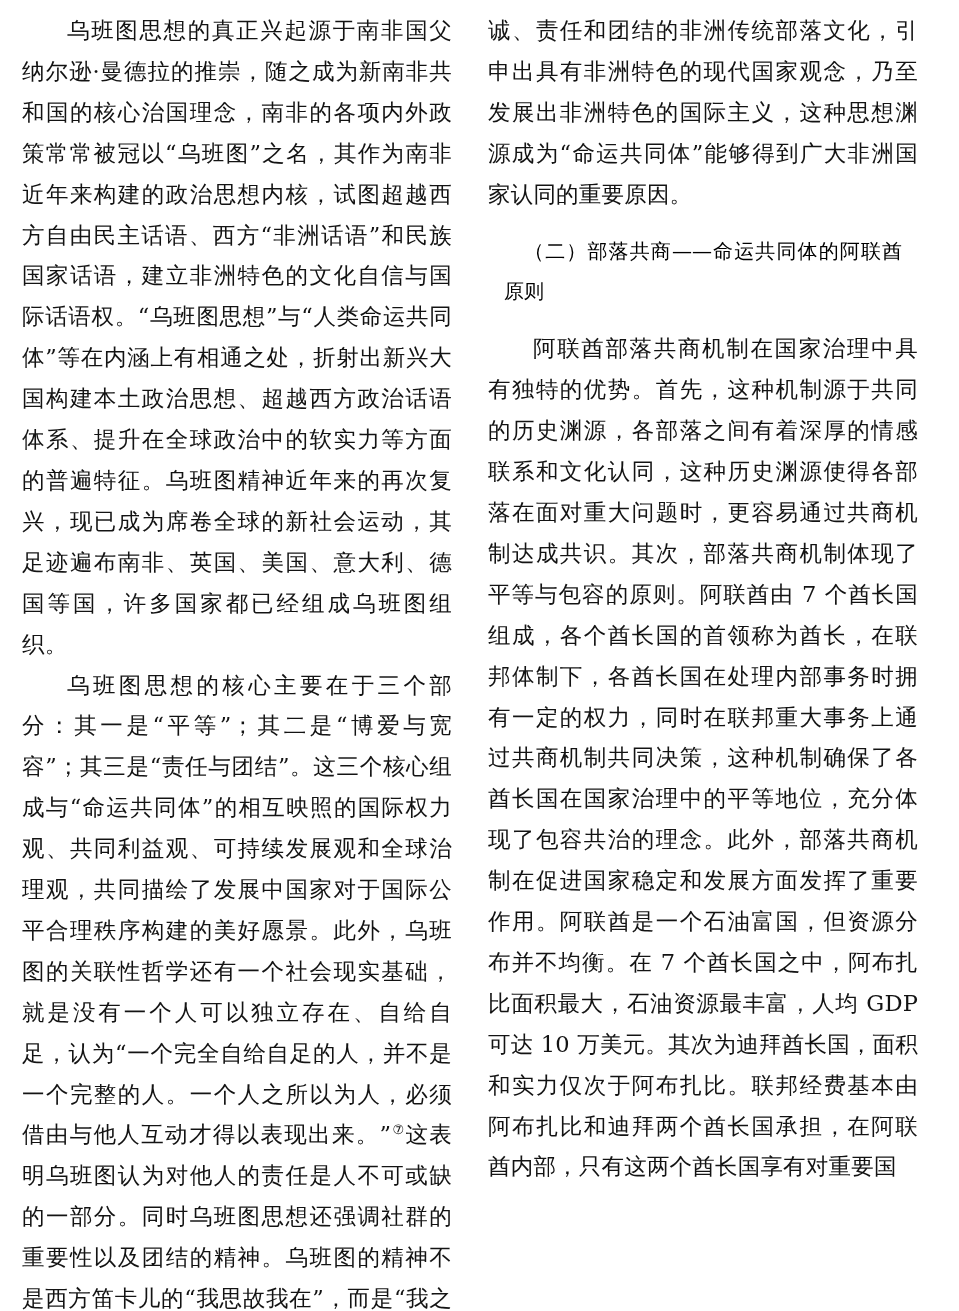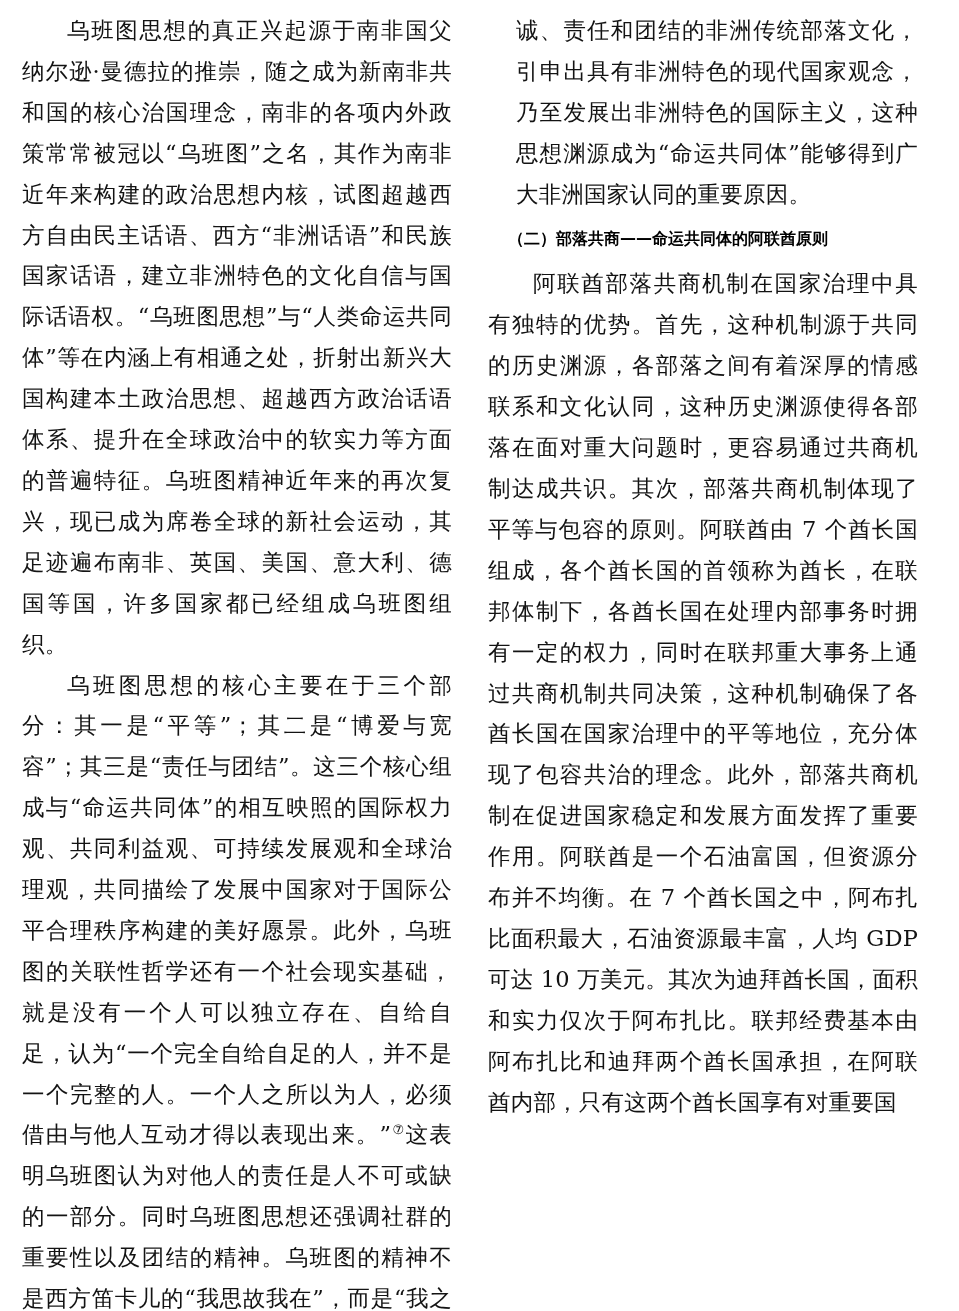--- a/index.html
+++ b/index.html
@@ -38,27 +38,26 @@
     font-size: 22.5px;
     line-height: 40.9px;
     text-align: justify;
     text-justify: inter-ideograph;
     letter-spacing: 0.2px;
     text-indent: 2em;
     color: #131313;
   }
   p.para.noindent {
     text-indent: 0;
-    margin-left: 28px;
   }
   h3.heading {
-    margin: 4px;
-    font-size: 16px;
+    margin: 16px;
+    font-size: 20px;
     line-height: 40.9px;
-    font-weight: bold;
+    font-weight: normal;
     text-indent: 1em;
     text-align: justify;
     text-justify: inter-ideograph;
     color: #000000;
   }
   sup {
     font-size: 13px;
     vertical-align: super;
     line-height: 0;
   }

